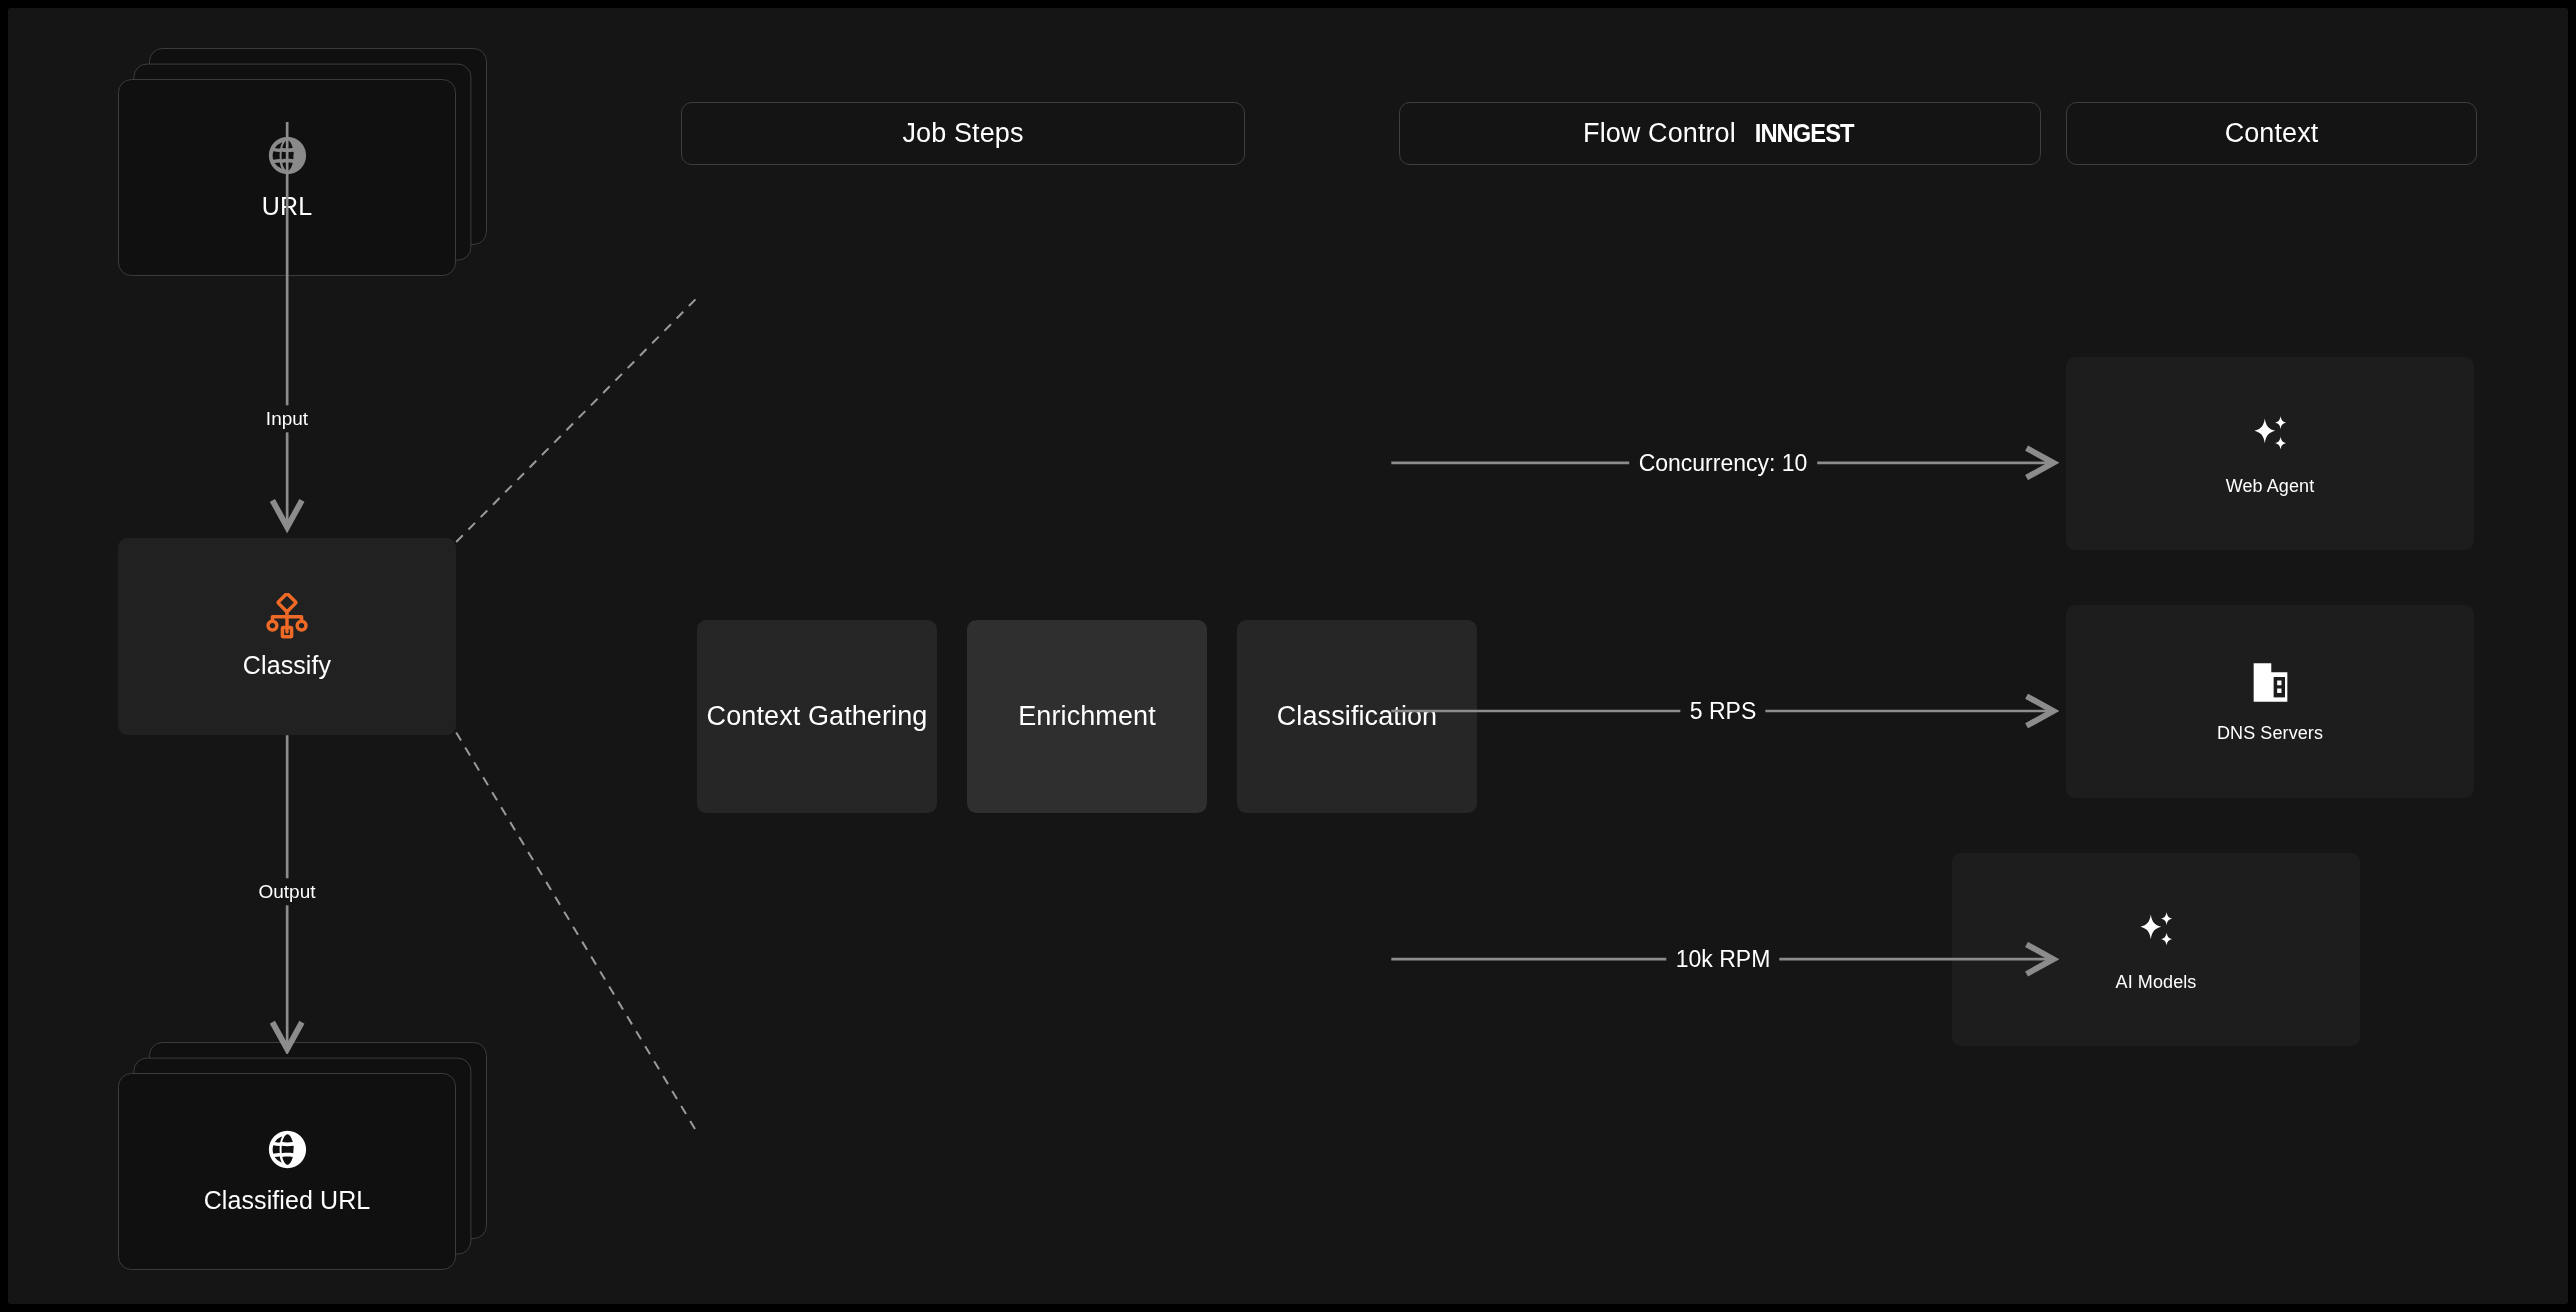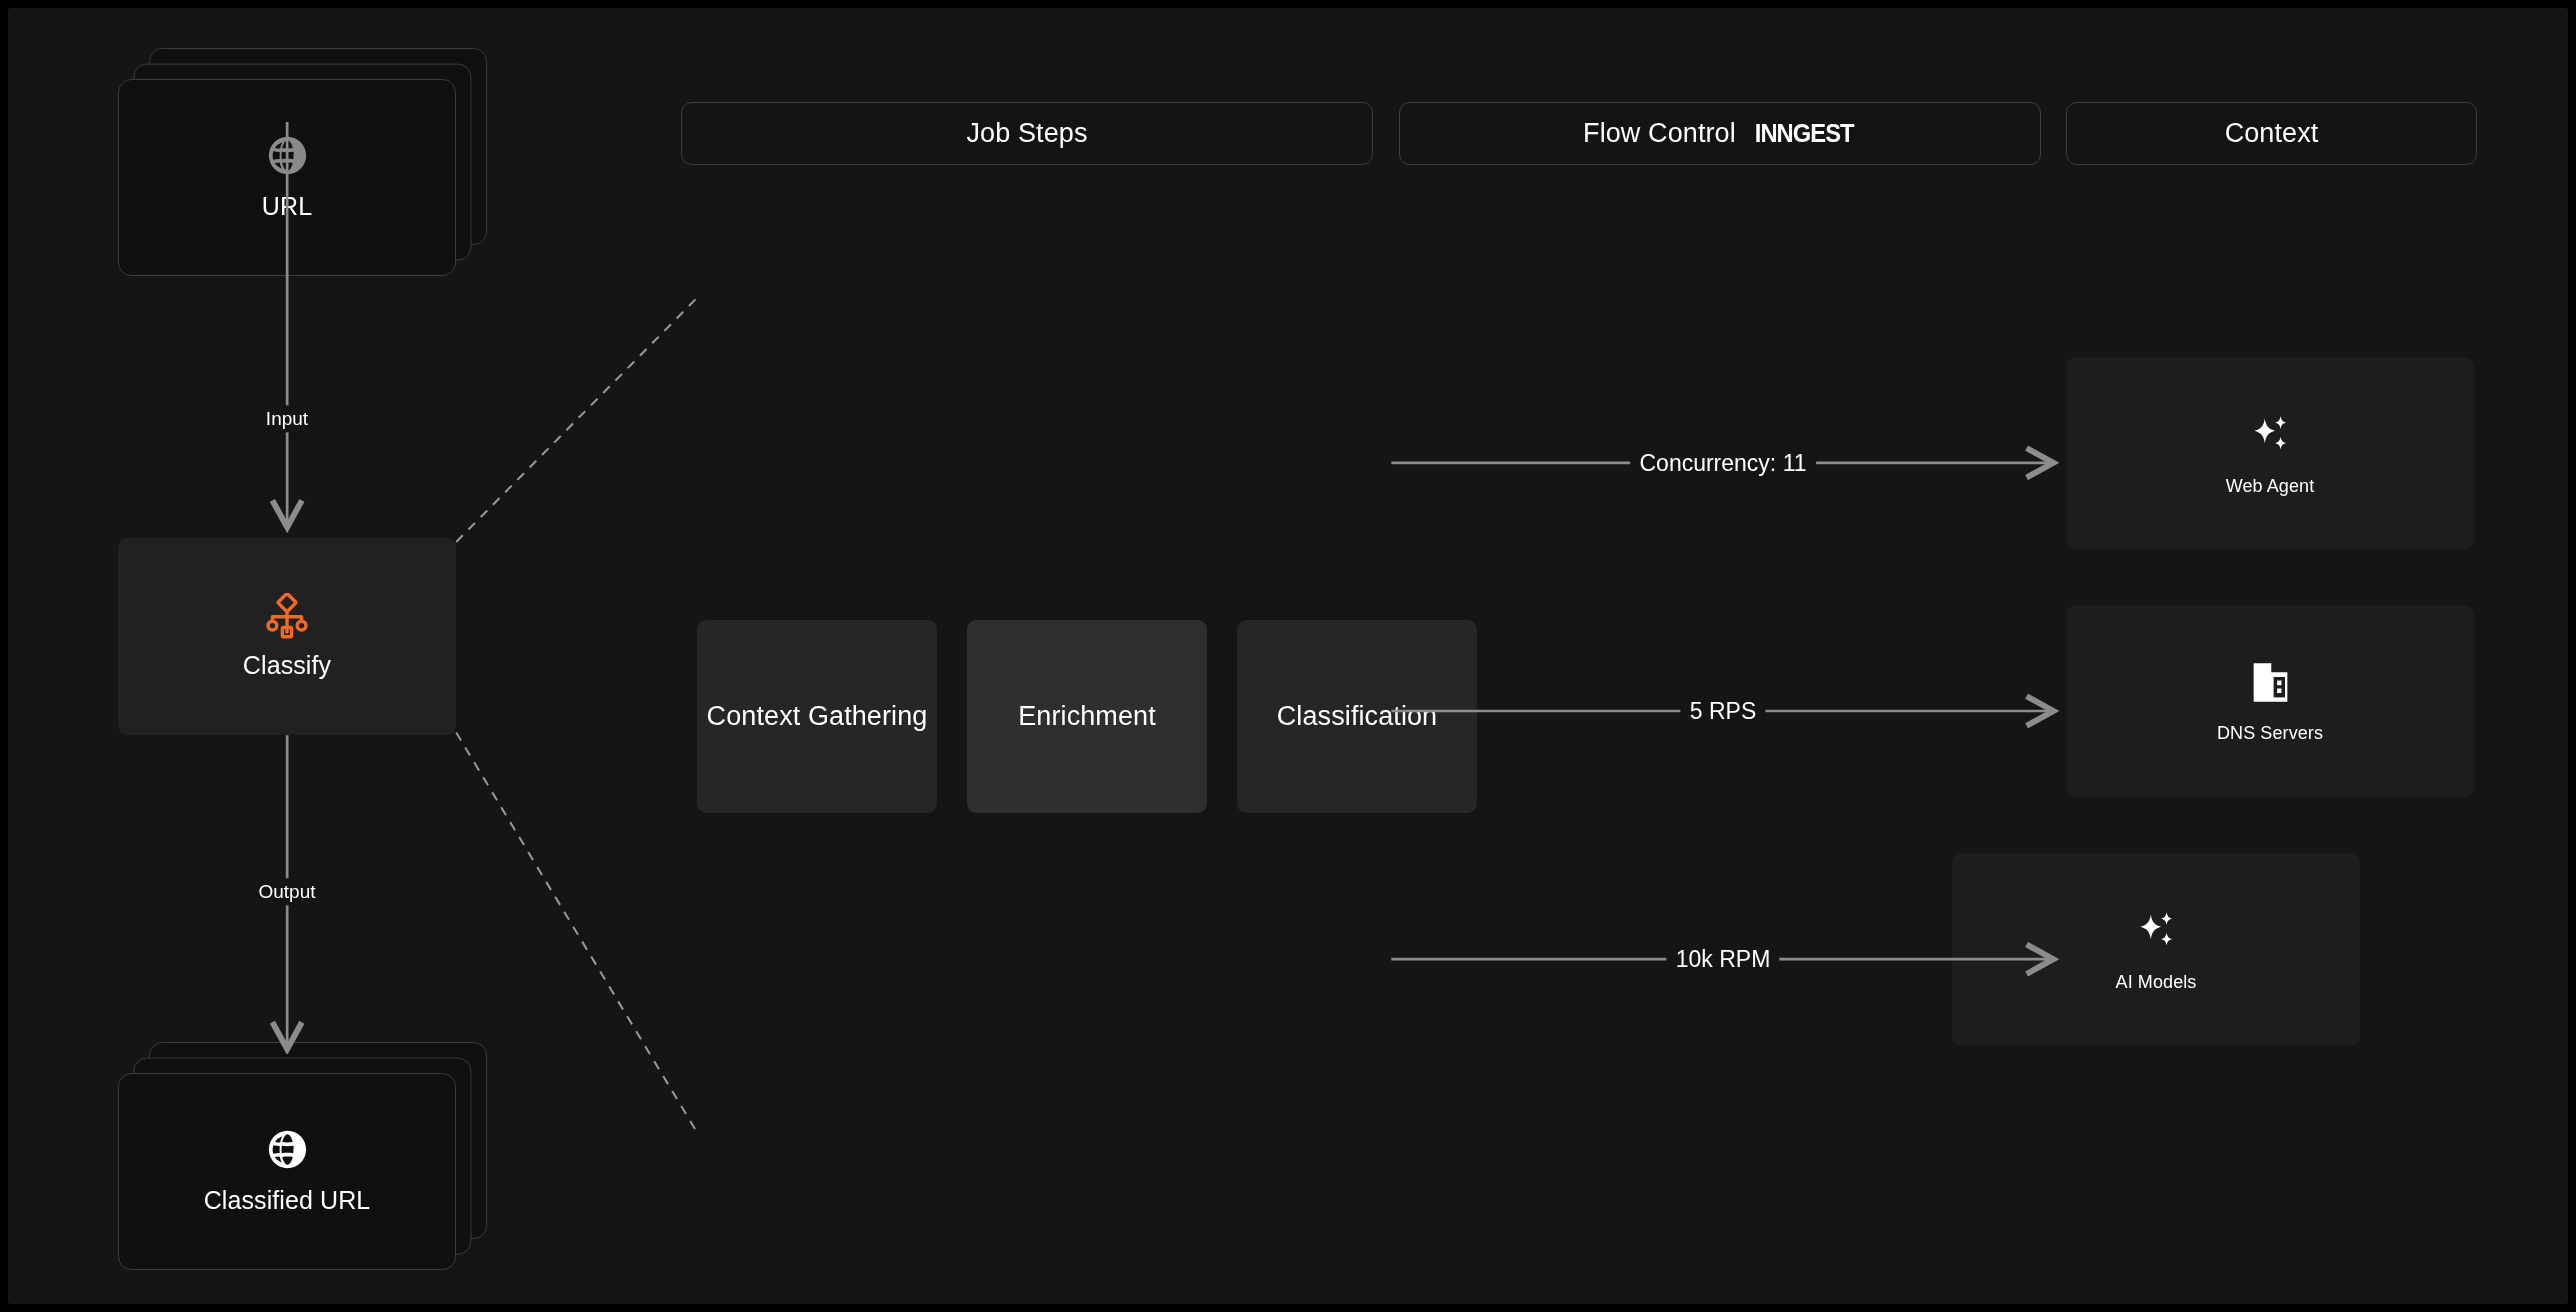--- a/index.html
+++ b/index.html
@@ -143,21 +143,21 @@
     <line x1="416" y1="1084" x2="416" y2="1548" stroke="#8c8c8c" stroke-width="4" marker-end="url(#arw)"></line>
 
     <line x1="668" y1="796" x2="1027" y2="432" stroke="#9a9a9a" stroke-width="3" stroke-dasharray="14 12"></line>
     <line x1="668" y1="1080" x2="1027" y2="1676" stroke="#9a9a9a" stroke-width="3" stroke-dasharray="14 12"></line>
 
     <line x1="2062" y1="678" x2="3045" y2="678" stroke="#8c8c8c" stroke-width="4" marker-end="url(#arw)"></line>
     <line x1="2062" y1="1048" x2="3045" y2="1048" stroke="#8c8c8c" stroke-width="4" marker-end="url(#arw)"></line>
     <line x1="2062" y1="1418" x2="3045" y2="1418" stroke="#8c8c8c" stroke-width="4" marker-end="url(#arw)"></line>
   </svg>
 
-  <div class="pill" style="left:673px; top:94px; width:692px;">
+  <div class="pill" style="left:673px; top:94px; width:564px;">
     <span class="pill-text">Job Steps</span>
   </div>
 
   <div class="pill" style="left:1391px; top:94px; width:642px;">
     <span class="pill-text">Flow Control</span>
     <span class="brand">INNGEST</span>
   </div>
 
   <div class="pill" style="left:2058px; top:94px; width:411px;">
     <span class="pill-text">Context</span>
@@ -224,21 +224,21 @@
       </div>
       <div class="step highlight">
         <span class="step-label">Enrichment</span>
       </div>
       <div class="step">
         <span class="step-label">Classification</span>
       </div>
     </div>
   </div>
 
-  <div class="edge-label" style="left:1715px; top:455px;">Concurrency: 11</div>
+  <div class="edge-label" style="left:1715px; top:455px;">Concurrency: 10</div>
   <div class="edge-label" style="left:1715px; top:703px;">5 RPS</div>
   <div class="edge-label" style="left:1715px; top:951px;">10k RPM</div>
 
   <div class="ctx-card" style="left:2058px; top:349px;">
     <svg width="48" height="48" viewBox="0 0 24 24">
       <g fill="#ffffff">
         <path d="M9.4 4.2 C10.0 8.0 11.2 9.4 14.6 10.4 C11.2 11.4 10.0 12.8 9.4 16.6 C8.8 12.8 7.6 11.4 4.2 10.4 C7.6 9.4 8.8 8.0 9.4 4.2 Z"></path>
         <path d="M17.3 3.0 C17.6 5.0 18.2 5.8 20.1 6.3 C18.2 6.8 17.6 7.6 17.3 9.6 C17.0 7.6 16.4 6.8 14.5 6.3 C16.4 5.8 17.0 5.0 17.3 3.0 Z"></path>
         <path d="M17.3 13.2 C17.6 15.2 18.2 16.0 20.1 16.5 C18.2 17.0 17.6 17.8 17.3 19.8 C17.0 17.8 16.4 17.0 14.5 16.5 C16.4 16.0 17.0 15.2 17.3 13.2 Z"></path>
       </g>

